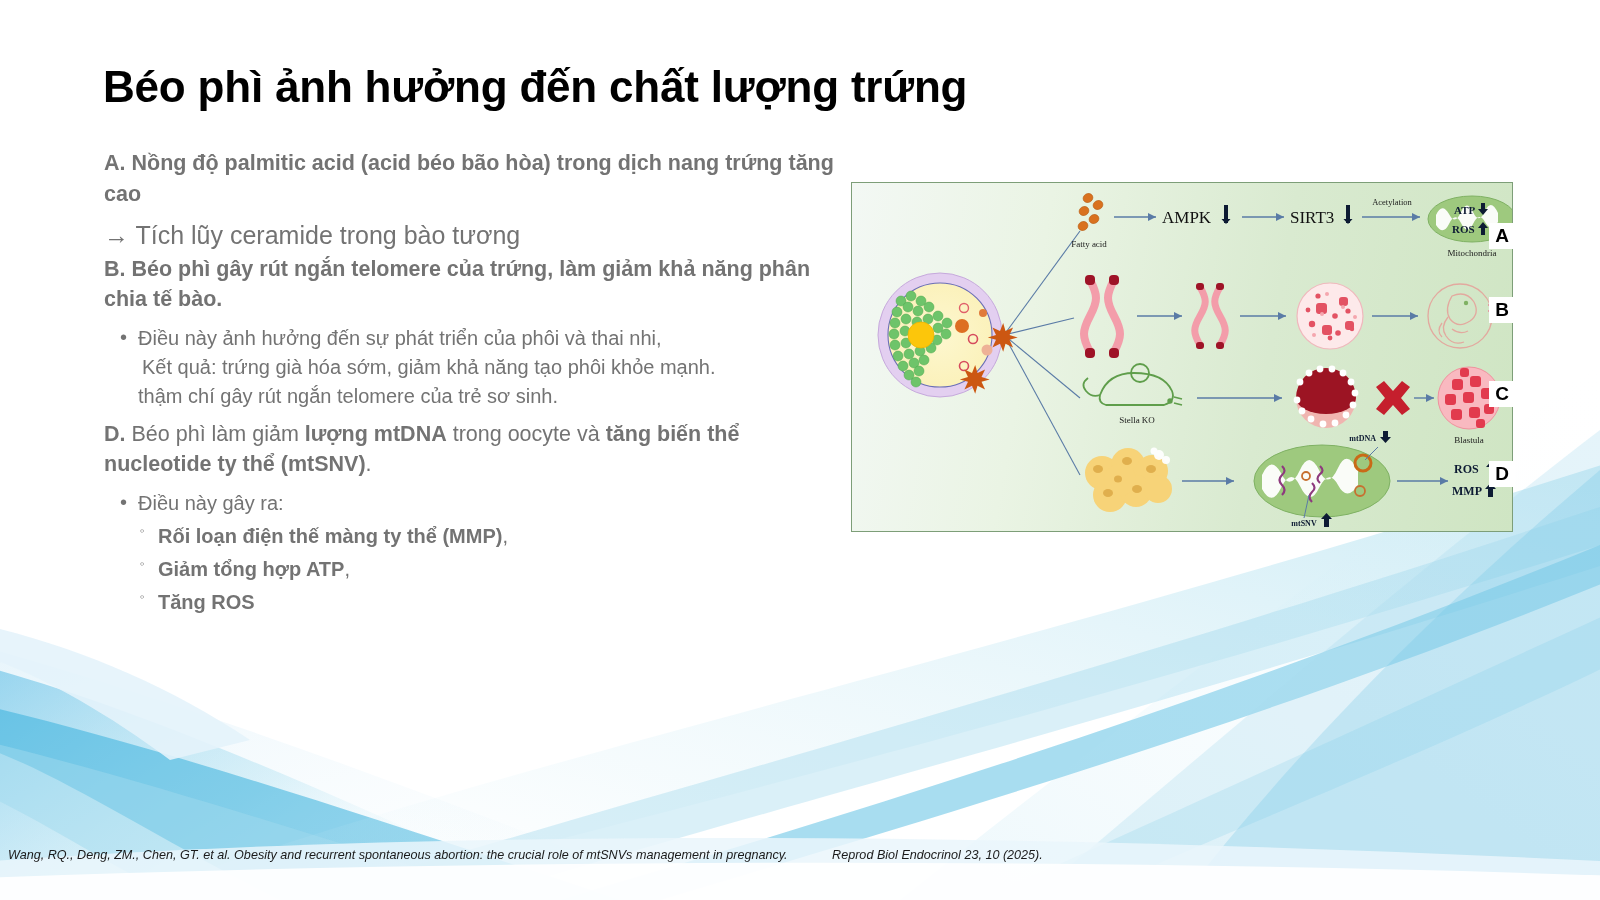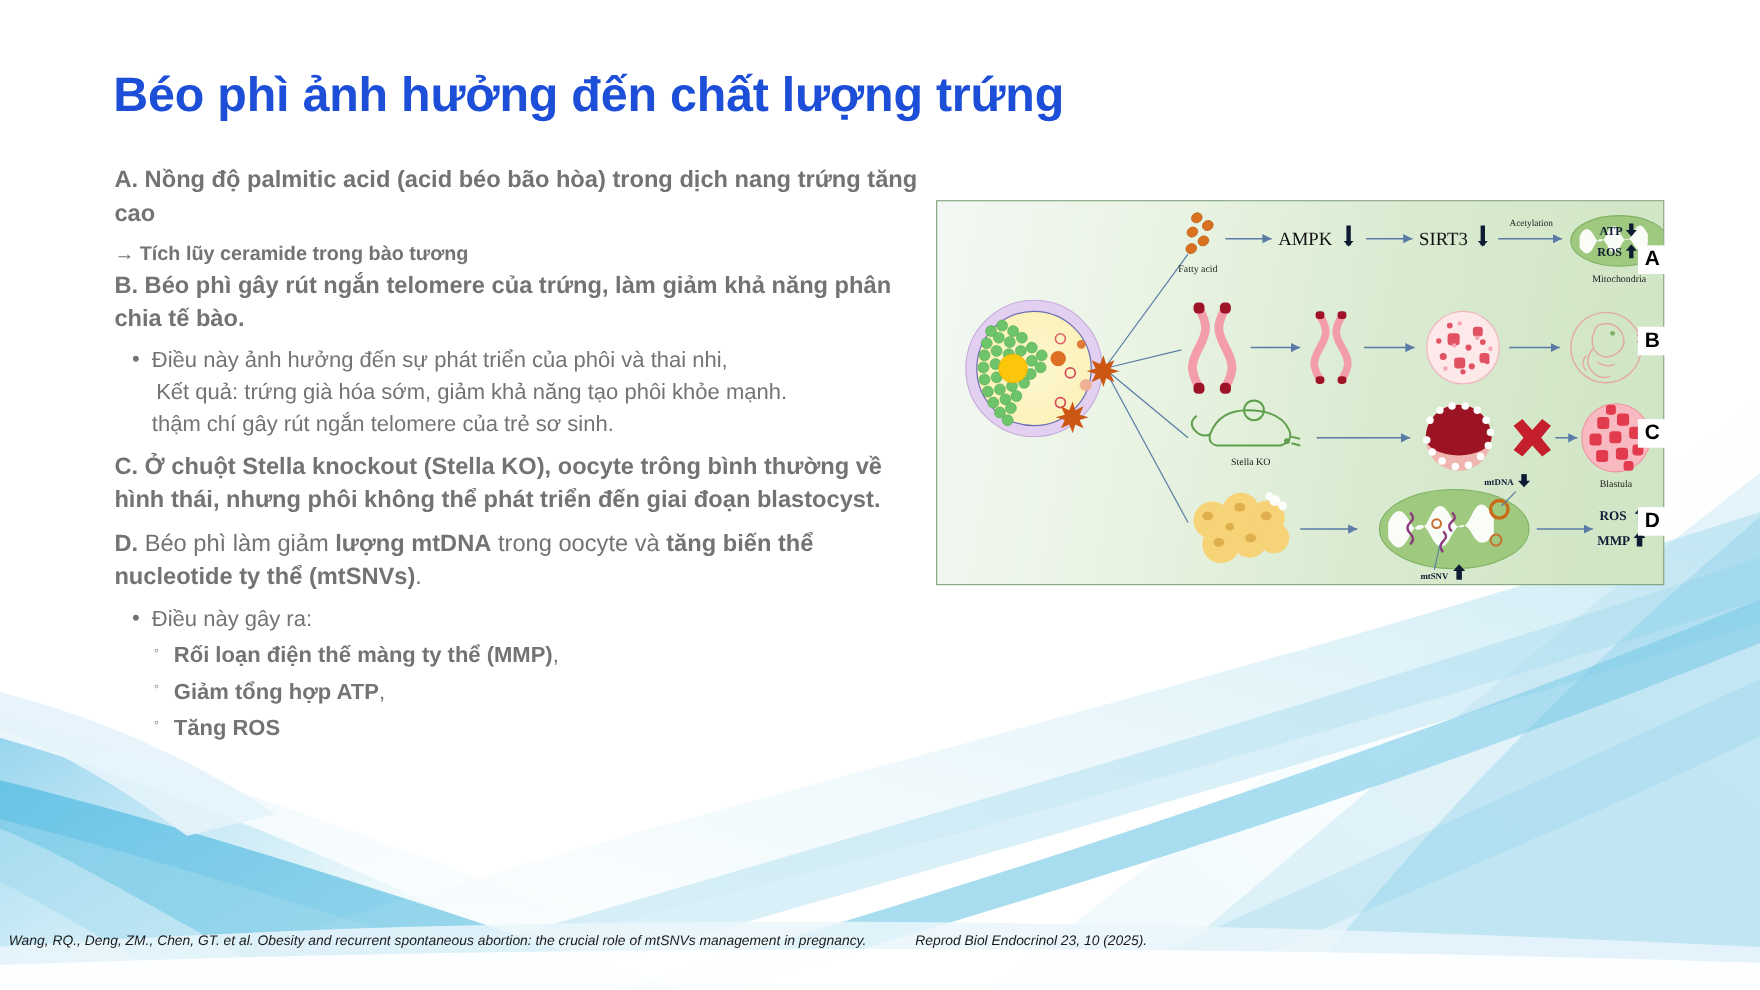--- a/index.html
+++ b/index.html
@@ -8,38 +8,38 @@
     background:#ffffff;
     font-family:"Liberation Sans","DejaVu Sans",sans-serif;
   }
 
   
   #bg-waves{position:absolute;inset:0;width:1600px;height:900px;pointer-events:none;}
 
   
   #slide-title{
     position:absolute;left:103px;top:62px;width:1000px;
-    font-size:44px;font-weight:bold;color:#1d4ed8;letter-spacing:-0.2px;
+    font-size:44px;font-weight:bold;color:#000000;letter-spacing:-0.2px;
     line-height:1.12;white-space:nowrap;
   }
 
   
   #body-col{
     position:absolute;left:104px;top:148px;width:740px;
     color:#737373;
   }
   .blk{margin:0 0 0 0;}
   .para{
     font-size:21.5px;font-weight:bold;line-height:1.42;
     margin:0 0 9px 0;
   }
   .para.normal{font-weight:normal;}
   .para b{font-weight:bold;}
   .arrow-line{
-    font-size:18px;font-weight:bold;line-height:1.42;margin:0;
+    font-size:25px;font-weight:normal;line-height:1.42;margin:0;
   }
   .bullet1{
     position:relative;padding-left:20px;margin:4px 0 8px 14px;
     font-size:20px;font-weight:normal;line-height:1.45;
   }
   .bullet1 .dot{
     position:absolute;left:2px;top:-1px;font-size:20px;line-height:1.45;
   }
   .bullet1 b{font-weight:normal;}
   .subline{display:block;}
@@ -139,32 +139,25 @@
       <span>năng phân chia tế bào.</span>
     </div>
     <div class="bullet1">
       <span class="dot">•</span>
       <span>Điều này ảnh hưởng đến sự phát triển của </span><b>phôi và thai nhi</b><span>,</span>
       <span class="subline" style="padding-left:4px;">Kết quả: trứng già hóa sớm, giảm khả năng tạo phôi khỏe mạnh.</span>
       <span class="subline"><span>thậm chí gây </span><b>rút ngắn telomere của trẻ sơ sinh</b><span>.</span></span>
     </div>
   </div>
 
-  <div class="blk">
-    <div class="para" style="margin-top:4px;">
-      <span>C. Ở chuột Stella knockout (Stella KO), oocyte trông bình</span>
-      <span>thường về hình thái, nhưng phôi không thể phát triển đến giai</span>
-      <span>đoạn blastocyst.</span>
-    </div>
-  </div>
 
   <div class="blk">
     <div class="para normal" style="margin-top:5px;">
       <b>D. </b><span>Béo phì làm giảm </span><b>lượng mtDNA</b><span> trong oocyte và </span><b>tăng biến thể</b>
-      <b>nucleotide ty thể (mtSNVs)</b><span>.</span>
+      <b>nucleotide ty thể (mtSNV)</b><span>.</span>
     </div>
     <div class="bullet1" style="margin-bottom:2px;">
       <span class="dot">•</span>
       <span>Điều này gây ra:</span>
     </div>
 
     <div class="bullet2">
       <span class="ring">◦</span>
       <span>Rối loạn điện thế màng ty thể (MMP)</span><span class="tail">,</span>
     </div>

